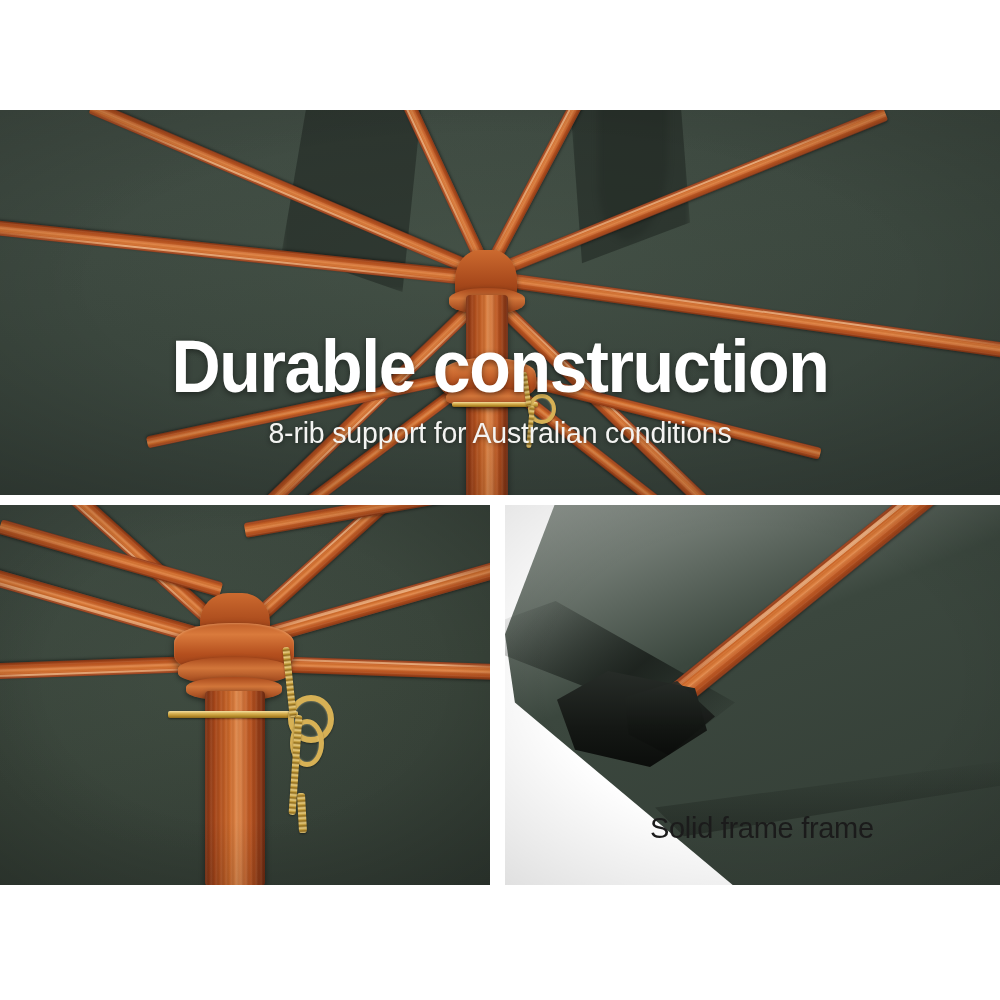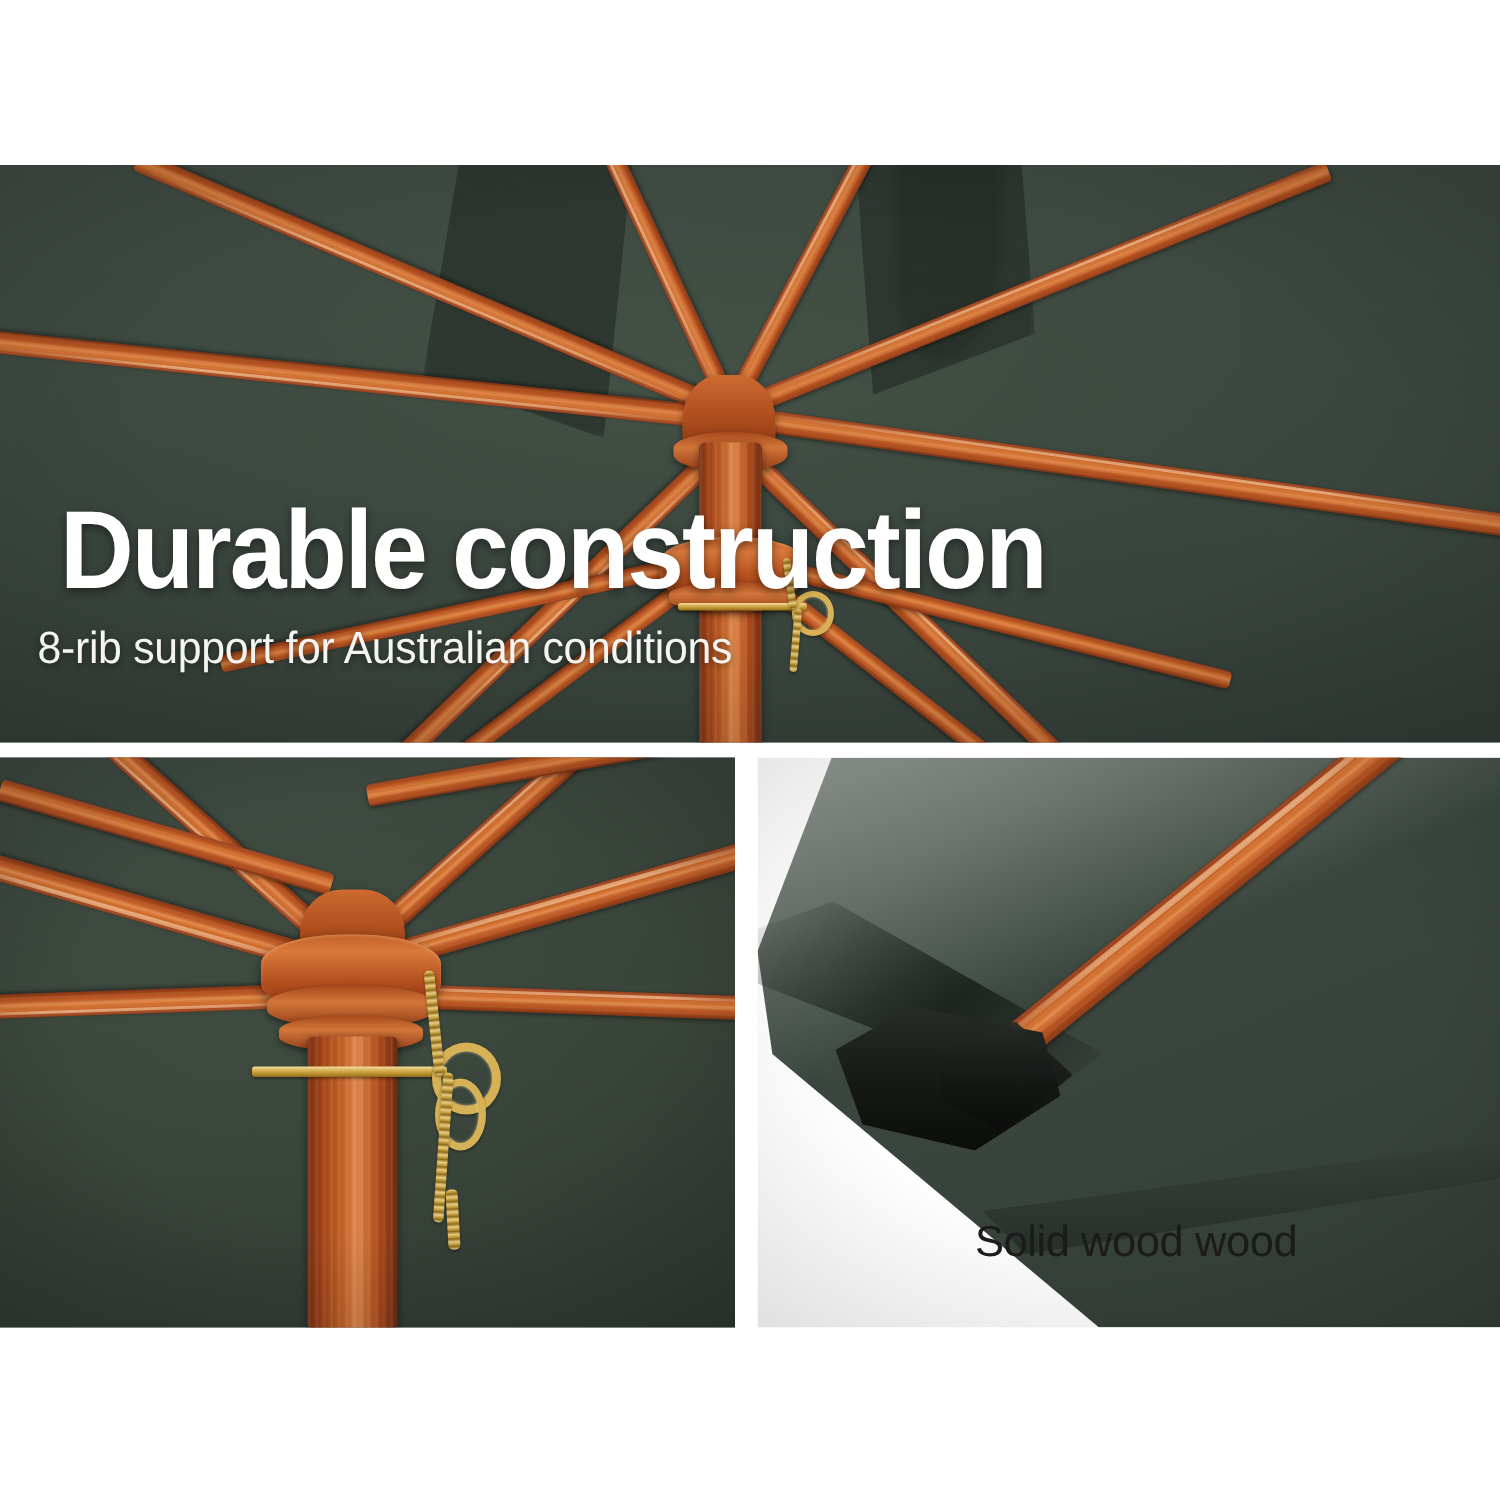--- a/index.html
+++ b/index.html
@@ -216,21 +216,21 @@
     background: linear-gradient(to bottom, #272c28 0%, #141714 60%, #0b0d0b 100%);
     box-shadow: 0 1px 4px rgba(0,0,0,0.55);
   }
 
   
   #hero-text {
     position: absolute;
     left: 0;
     top: 330px;
     width: 1000px;
-    text-align: left;
+    text-align: center;
     pointer-events: none;
   }
   #headline {
     margin: 0;
     font-size: 74px;
     line-height: 1.0;
     font-weight: 700;
     color: #ffffff;
     letter-spacing: -1.5px;
     transform: scaleX(0.92);
@@ -368,15 +368,15 @@
                 opacity:0.92;"></div>
 
     <div style="position:absolute; left:150px; top:252px; width:360px; height:120px;
                 background: linear-gradient(to bottom, rgba(10,13,10,0.0) 0%, rgba(10,13,10,0.55) 100%);
                 clip-path: polygon(0% 42%, 100% 2%, 100% 22%, 8% 66%);"></div>
 
     <div class="vignette" style="opacity:0.55;"></div>
   </div>
 
 
-  <div class="caption" id="caption-frame">Solid wood wood</div>
+  <div class="caption" id="caption-frame">Solid frame frame</div>
 
 </div>
 
 </body></html>

